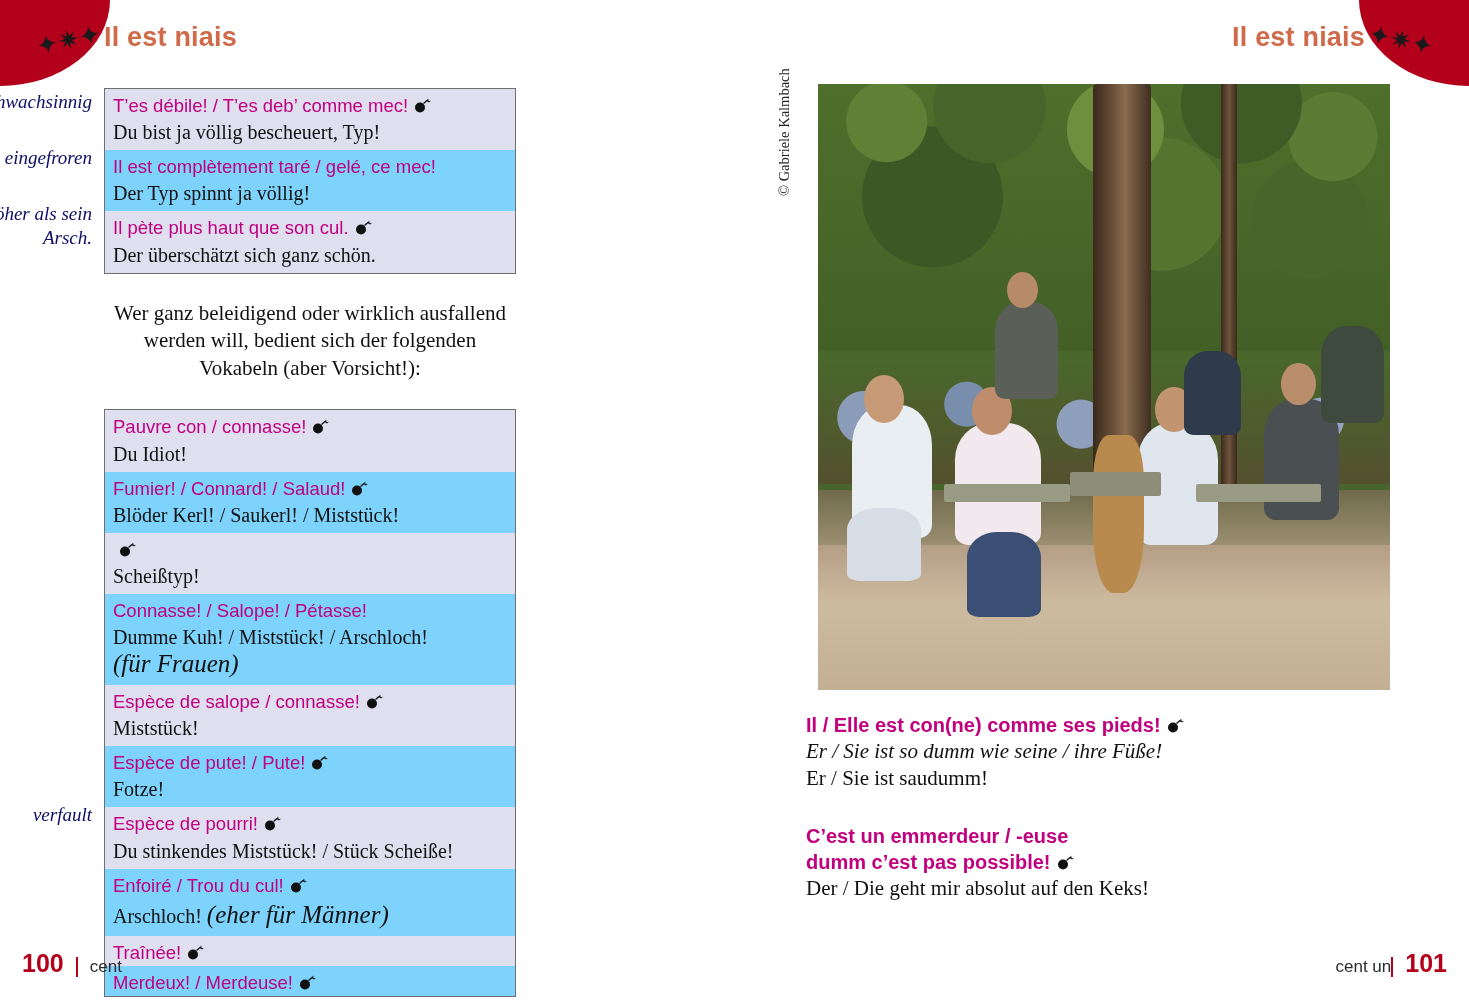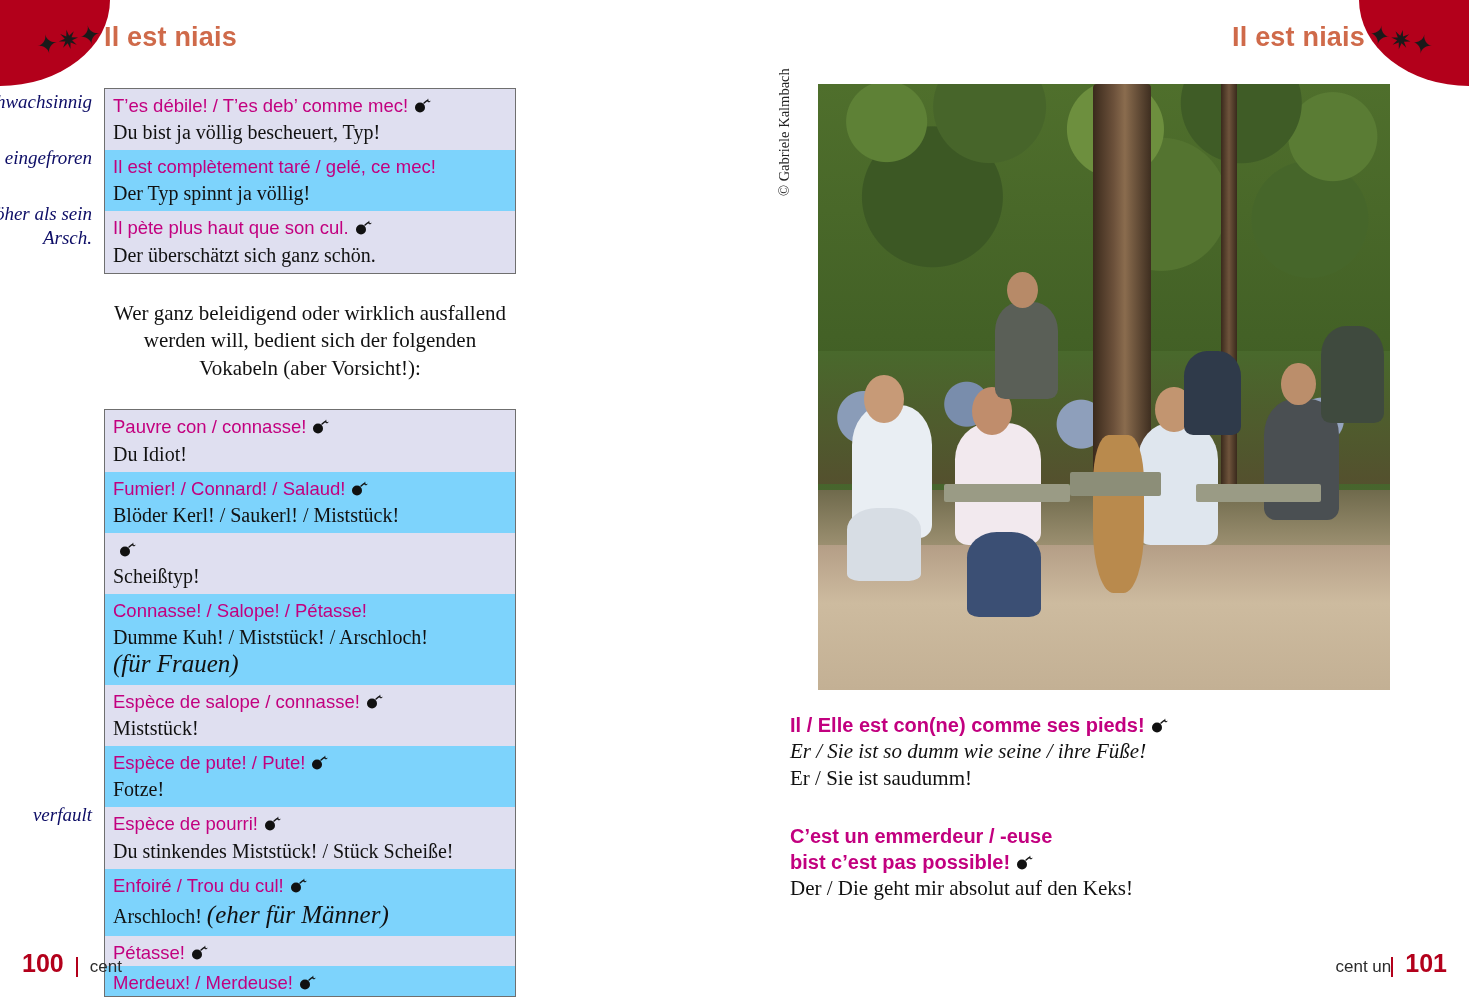--- a/index.html
+++ b/index.html
@@ -181,21 +181,21 @@
     background:linear-gradient(90deg,#3a2a1c,#6b503a 35%,#8a6c4e 55%,#3e2e20);
     border-radius: 4px; }
   .ph-trunk2 { position:absolute; left:70.5%; top:0; width:16px; height:66%;
     background:linear-gradient(90deg,#3a2a1c,#6f543c,#3a2a1c); }
   .ph-ground { position:absolute; left:0; bottom:0; width:100%; height:24%;
     background:linear-gradient(#b49e86,#cdbb9f 40%,#c3b094); }
   .ph-ground2 { position:absolute; left:0; bottom:24%; width:100%; height:9%;
     background:linear-gradient(#6f6a4c,#9b8f70); }
   .fig { position:absolute; border-radius: 40% 40% 16% 16% / 30% 30% 10% 10%; }
 
-  .rc-block { margin-top: 22px; width: 600px; }
+  .rc-block { margin-top: 22px; width: 600px; margin-left: 16px; }
   .rc-fr {
     font-family: "Liberation Sans", sans-serif;
     font-weight: bold;
     font-size: 20px;
     color: #c2007f;
     line-height: 1.3;
   }
   .rc-it {
     font-family: "Liberation Serif", serif;
     font-style: italic;
@@ -379,21 +379,21 @@
                   </svg></span></td>
           </tr>
           <tr class="de alt">
             <td>
               <span>Arschloch!</span>
               <span class="note">(eher für Männer)</span>
             </td>
           </tr>
 
           <tr class="fr">
-            <td><span>Pétasse!</span><span class="bomb"><svg width="18" height="15" viewBox="0 0 18 15">
+            <td><span>Traînée!</span><span class="bomb"><svg width="18" height="15" viewBox="0 0 18 15">
                     <circle cx="7" cy="9.5" r="5" fill="#111"></circle>
                     <path d="M10.5 5.5 L14 2.5" stroke="#111" stroke-width="1.4" fill="none"></path>
                     <path d="M13.5 3 l1.6-2.4 .6 2.6 2.3-.5-2 1.8" fill="#111"></path>
                   </svg></span></td>
           </tr>
 
           <tr class="fr alt">
             <td><span>Merdeux! / Merdeuse!</span><span class="bomb"><svg width="18" height="15" viewBox="0 0 18 15">
                     <circle cx="7" cy="9.5" r="5" fill="#111"></circle>
                     <path d="M10.5 5.5 L14 2.5" stroke="#111" stroke-width="1.4" fill="none"></path>
@@ -450,21 +450,21 @@
       </div>
       <div class="rc-it">Er / Sie ist so dumm wie seine / ihre Füße!</div>
       <div class="rc-de">Er / Sie ist saudumm!</div>
     </div>
 
     <div class="rc-gap"></div>
 
     <div class="rc-block" style="margin-top:0;">
       <div class="rc-fr">C’est un emmerdeur / -euse</div>
       <div class="rc-fr">
-        <span>bist c’est pas possible!</span><span class="bomb"><svg width="18" height="15" viewBox="0 0 18 15">
+        <span>dumm c’est pas possible!</span><span class="bomb"><svg width="18" height="15" viewBox="0 0 18 15">
               <circle cx="7" cy="9.5" r="5" fill="#111"></circle>
               <path d="M10.5 5.5 L14 2.5" stroke="#111" stroke-width="1.4" fill="none"></path>
               <path d="M13.5 3 l1.6-2.4 .6 2.6 2.3-.5-2 1.8" fill="#111"></path>
             </svg></span>
       </div>
       <div class="rc-de">Der / Die geht mir absolut auf den Keks!</div>
     </div>
   </div>
 
   <div class="folio-left">

